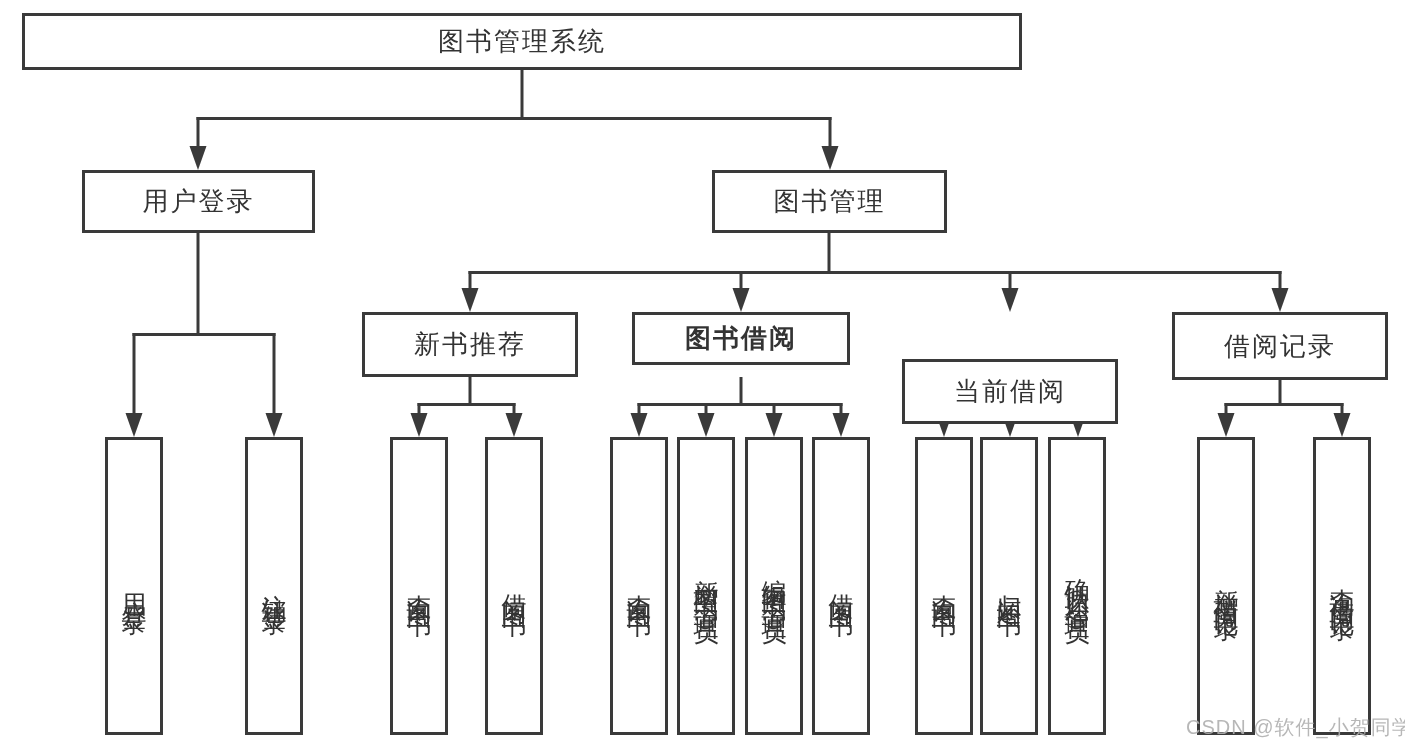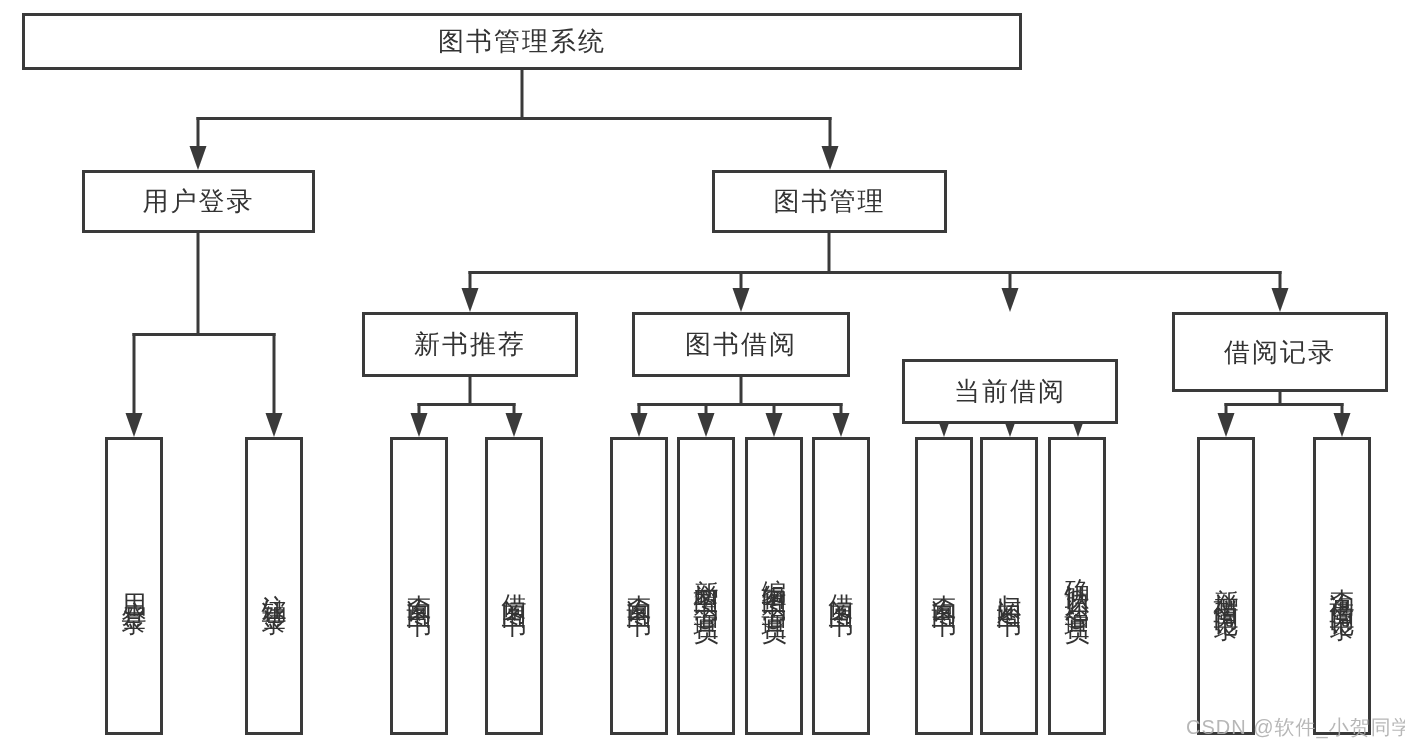--- a/index.html
+++ b/index.html
@@ -141,27 +141,27 @@
   <div class="node hnode" style="left:82px; top:170px; width:233px; height:63px;">
     <span>用户登录</span>
   </div>
   <div class="node hnode" style="left:362px; top:312px; width:216px; height:65px;">
     <span>新书推荐</span>
   </div>
 
   <div class="node hnode" style="left:712px; top:170px; width:235px; height:63px;">
     <span>图书管理</span>
   </div>
-  <div class="node hnode" style="left:632px; top:312px; width:218px; height:65px;">
+  <div class="node hnode" style="left:632px; top:312px; width:218px; height:53px;font-weight:bold;">
     <span>图书借阅</span>
   </div>
   <div class="node hnode" style="left:902px; top:312px; width:216px; height:65px;margin-top:47px;">
     <span>当前借阅</span>
   </div>
-  <div class="node hnode" style="left:1172px; top:312px; width:216px; height:80px;">
+  <div class="node hnode" style="left:1172px; top:312px; width:216px; height:68px;">
     <span>借阅记录</span>
   </div>
 
   <div class="node leaf" style="left:105px;">
     <span>用户登录</span>
   </div>
   <div class="node leaf" style="left:245px;">
     <span>注销登录</span>
   </div>
 

